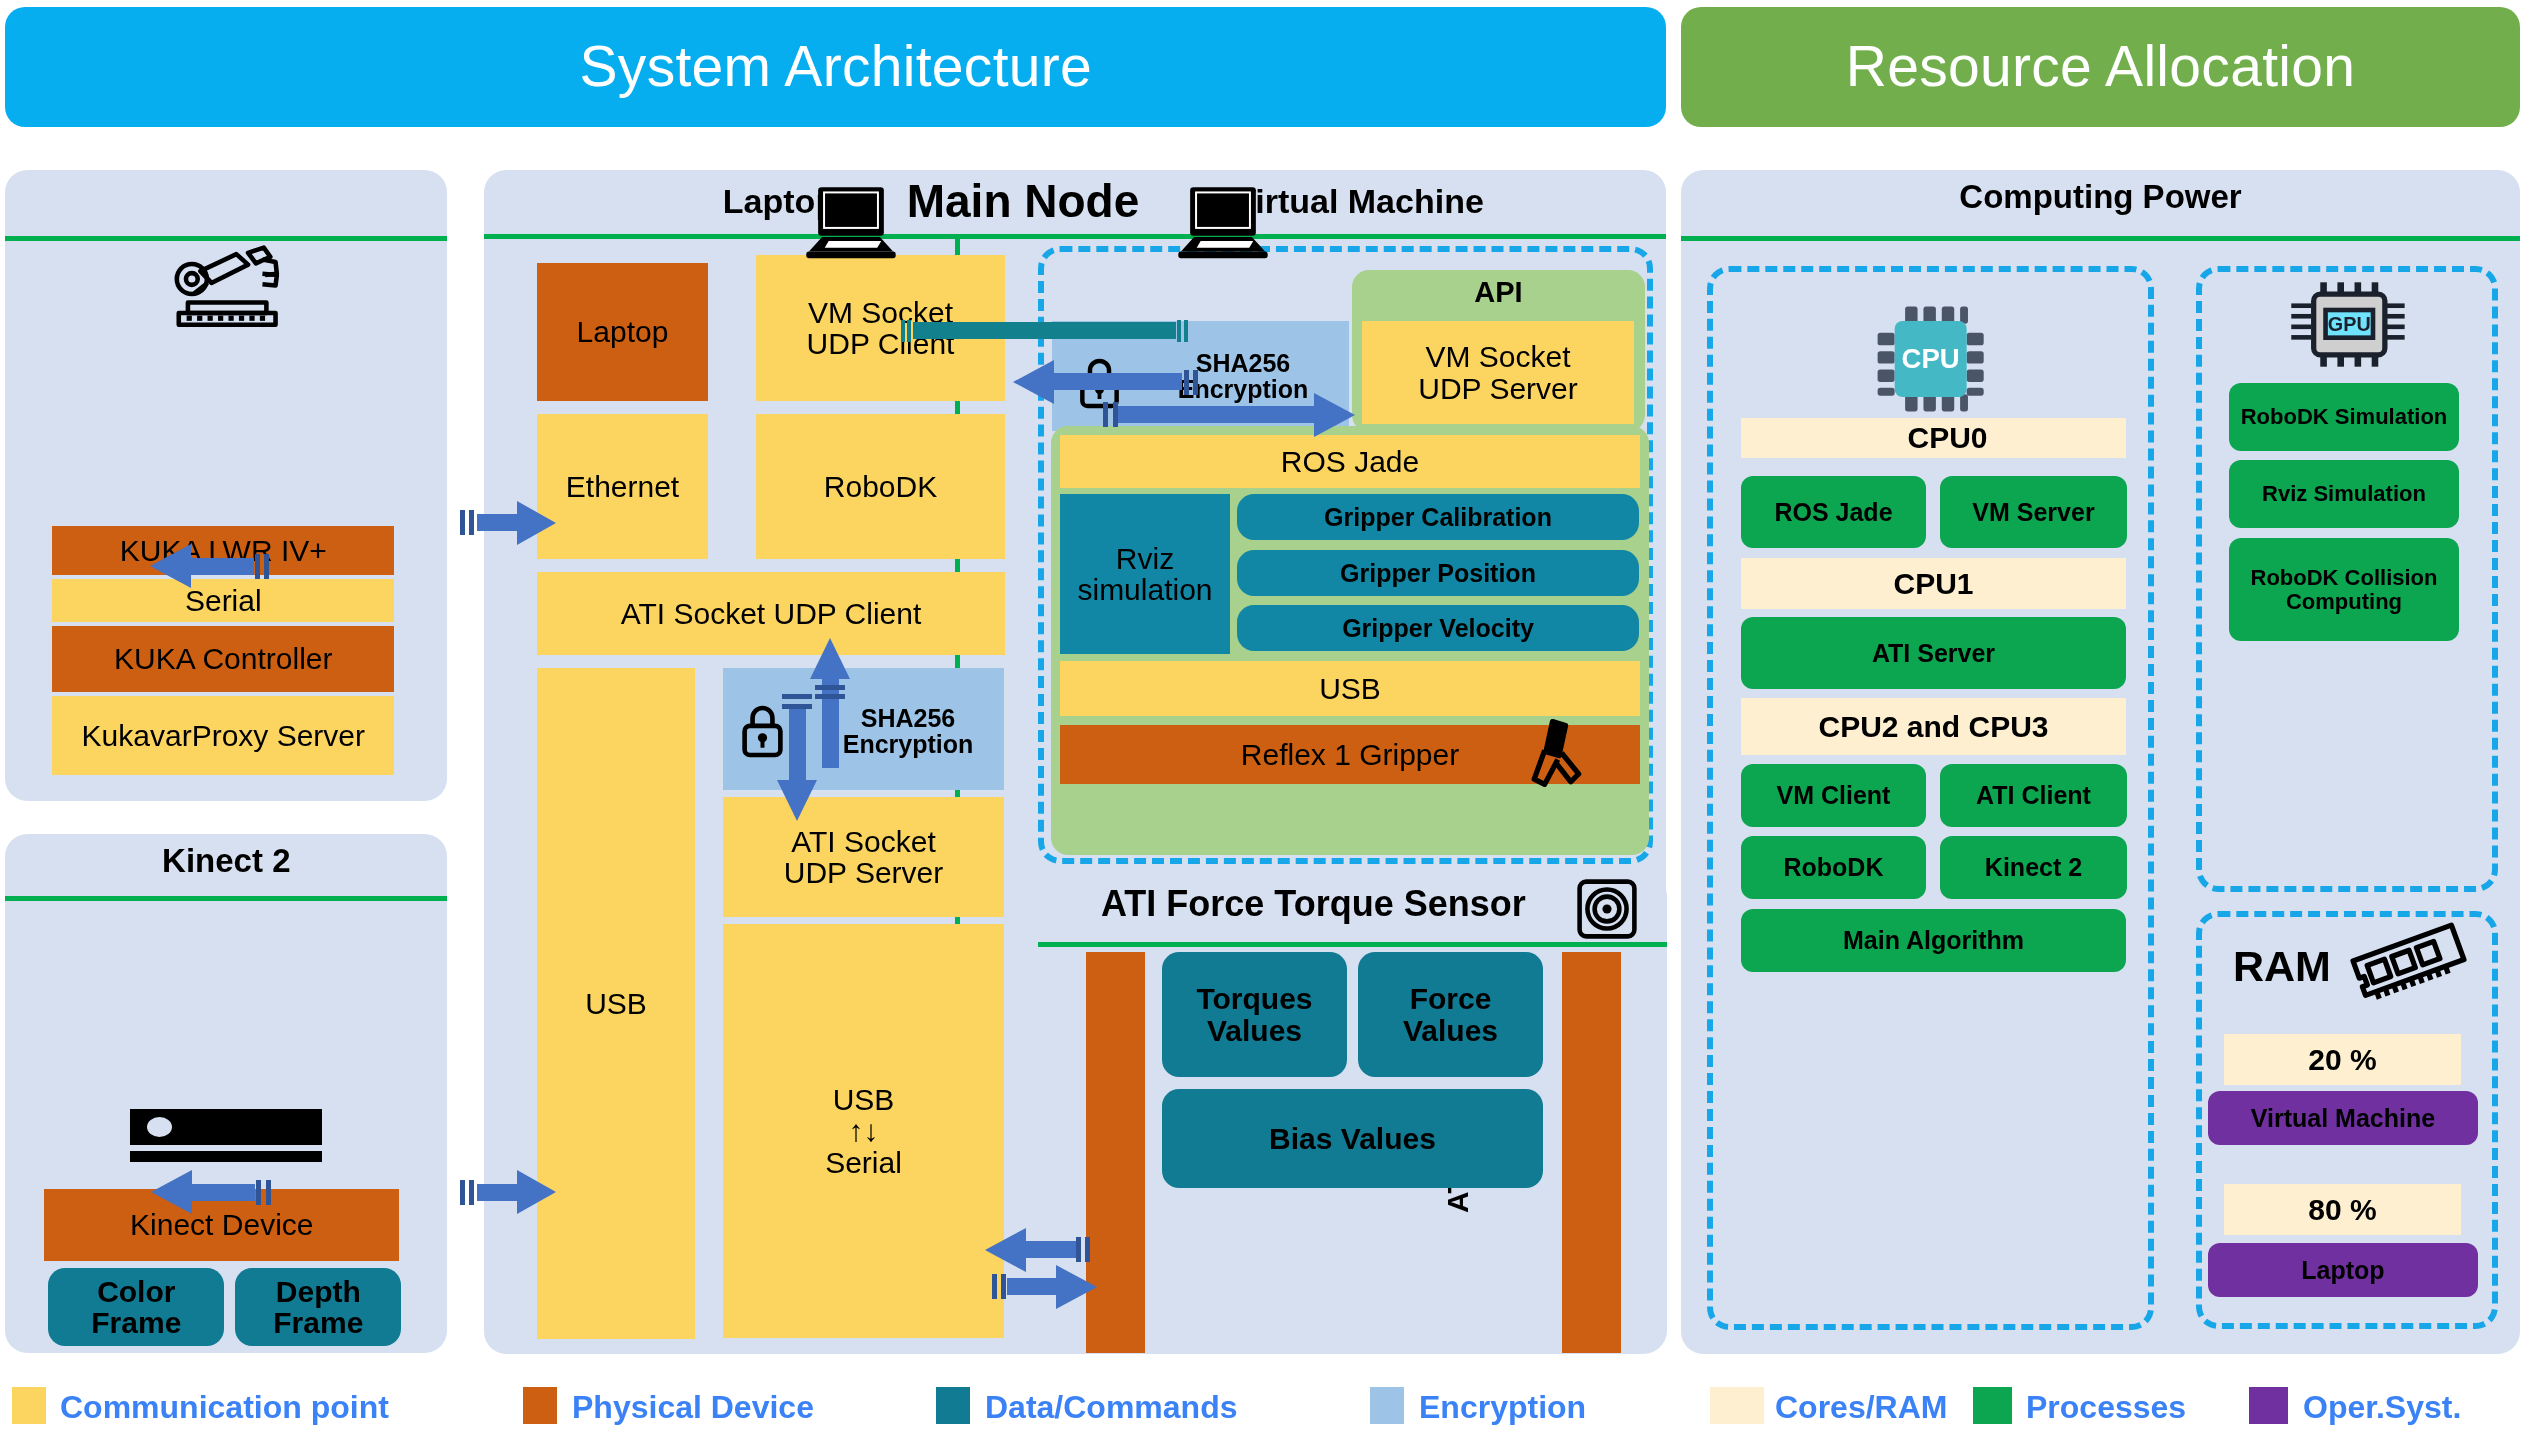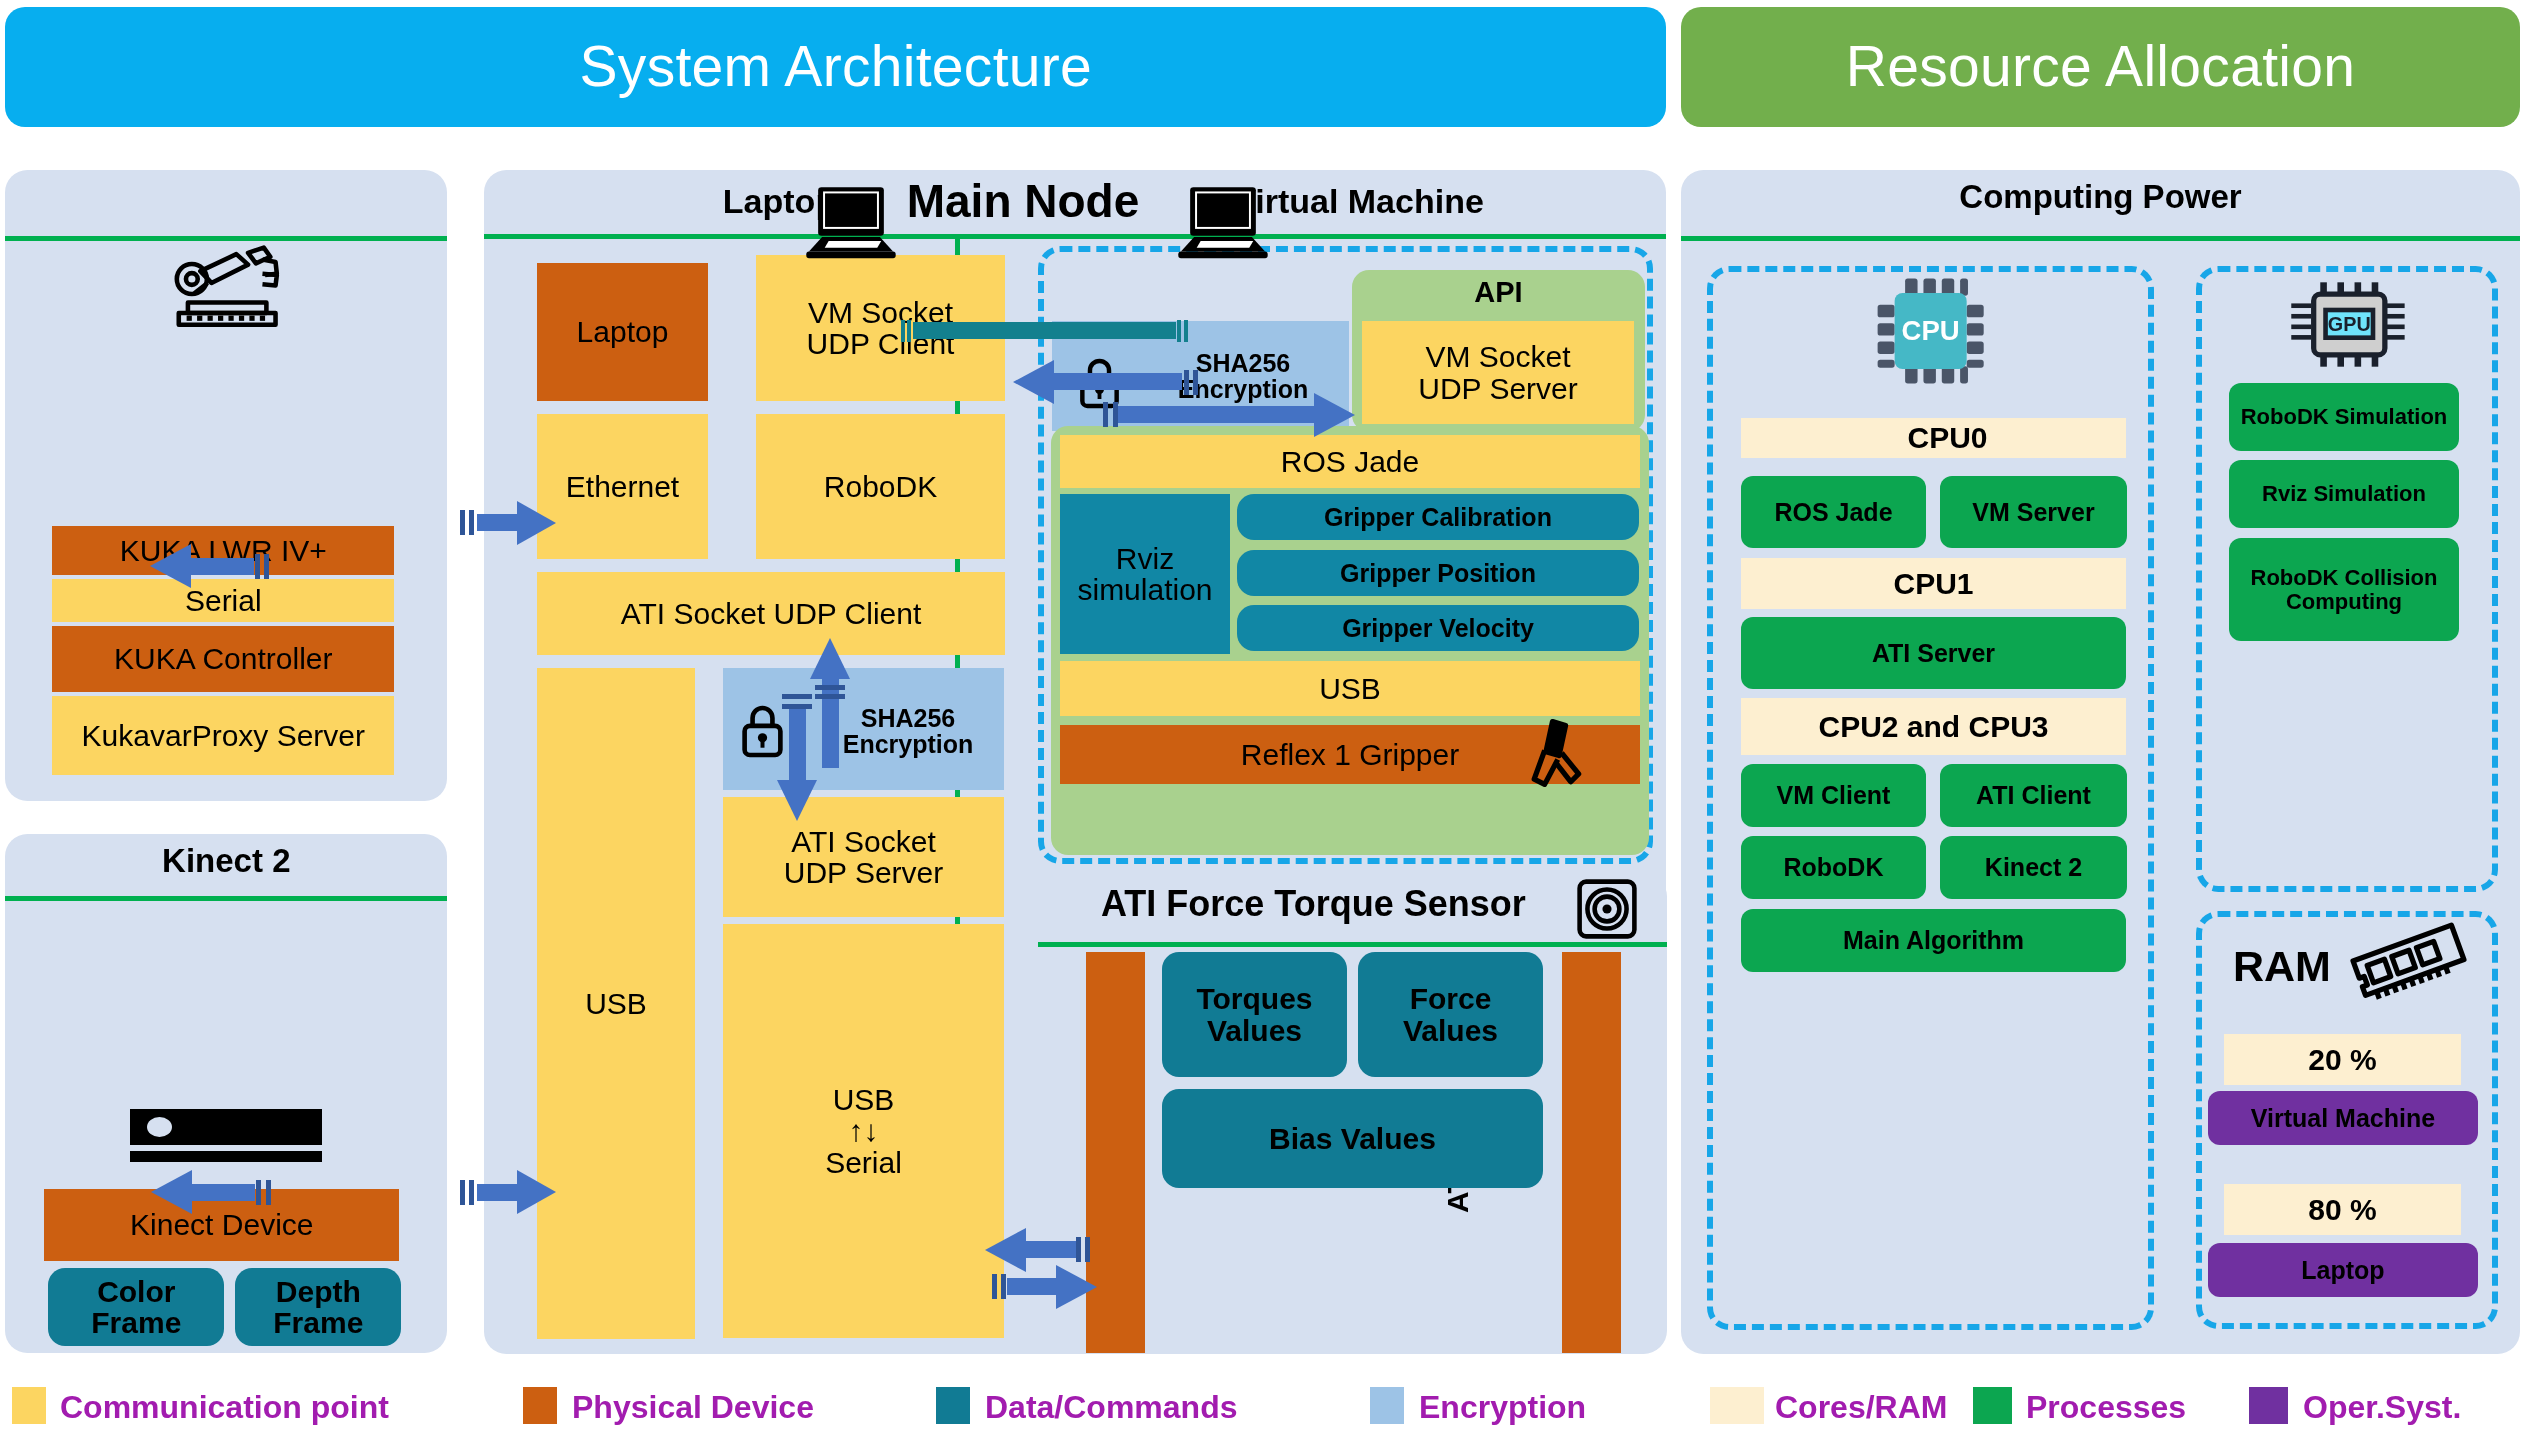--- a/index.html
+++ b/index.html
@@ -43,21 +43,21 @@
   
   .arrow-body{position:absolute;background:#4472C4;}
   .arr-head{position:absolute;width:0;height:0;}
   .tick{position:absolute;background:#2F5597;}
 
   .teal-cable{position:absolute;background:#13808E;}
   .tick-t{position:absolute;background:#13808E;}
 
   
   .legend-sw{position:absolute;}
-  .legend-tx{position:absolute;font-weight:bold;font-size:32px;color:#a21caf;white-space:nowrap;}
+  .legend-tx{position:absolute;font-weight:bold;font-size:32px;color:#3b82f6;white-space:nowrap;}
 
   .vline{position:absolute;background:#00B050;width:4.6px;}
 </style>
 </head>
 <body>
 
 <div class="abs banner banner-sys ctr" style="left:5.3px;top:6.6px;width:1661px;height:120px;">
   <span>System Architecture</span>
 </div>
 <div class="abs banner banner-res ctr" style="left:1681px;top:6.6px;width:839px;height:120px;">
@@ -347,21 +347,21 @@
 <div class="arr-head" style="left:1056px;top:1265px;border-top:22px solid transparent;border-bottom:22px solid transparent;border-left:41px solid #4472C4;"></div>
 <div class="tick" style="left:992px;top:1274px;width:5.3px;height:25px;"></div>
 <div class="tick" style="left:1001px;top:1274px;width:5.3px;height:25px;"></div>
 
 <div class="abs panel" style="left:1681px;top:170px;width:839px;height:1184px;">
   <div class="panel-hd ctr">Computing Power</div>
   <div class="greenline" style="top:66px;"></div>
 </div>
 
 <div class="abs dashed" style="left:1707px;top:266px;width:447px;height:1064px;"></div>
-<div class="abs" style="left:1875px;top:276px;">
+<div class="abs" style="left:1875px;top:304px;">
   <svg width="110" height="110" viewBox="0 0 168 168">
     <g fill="#4A5568">
       <rect x="46" y="4" width="19" height="26" rx="4"></rect>
         <rect x="74" y="4" width="19" height="26" rx="4"></rect>
       <rect x="102" y="4" width="19" height="26" rx="4"></rect>
         <rect x="130" y="4" width="12" height="26" rx="4"></rect>
       <rect x="46" y="138" width="19" height="26" rx="4"></rect>
         <rect x="74" y="138" width="19" height="26" rx="4"></rect>
       <rect x="102" y="138" width="19" height="26" rx="4"></rect>
         <rect x="130" y="138" width="12" height="26" rx="4"></rect>

